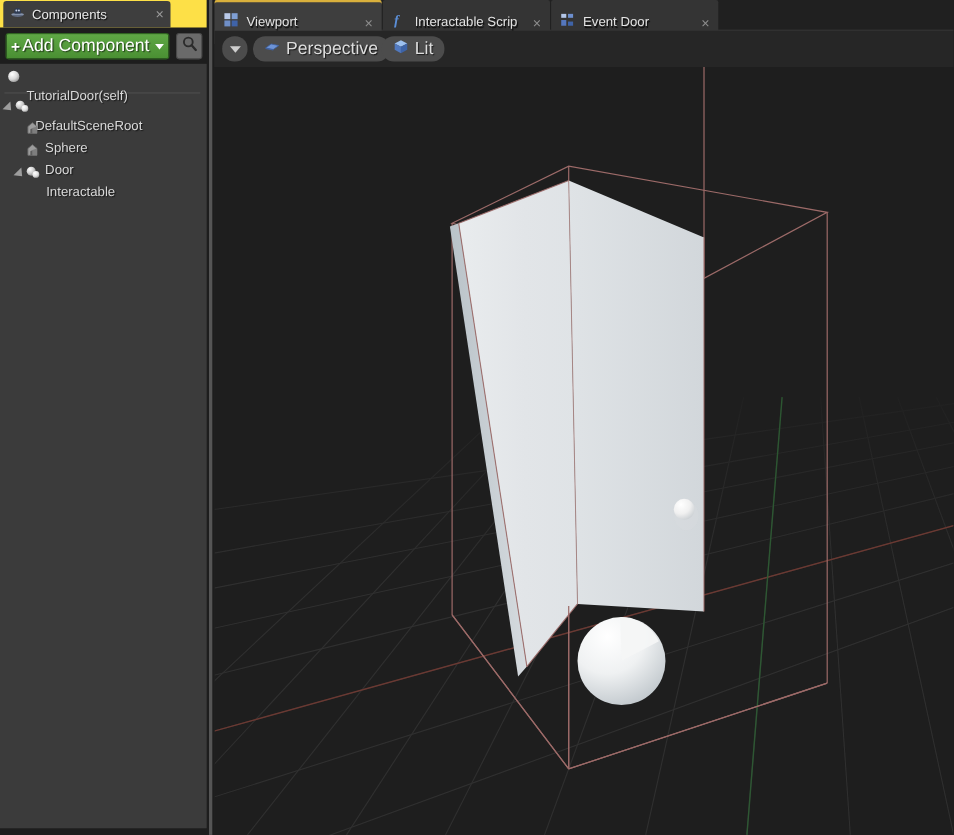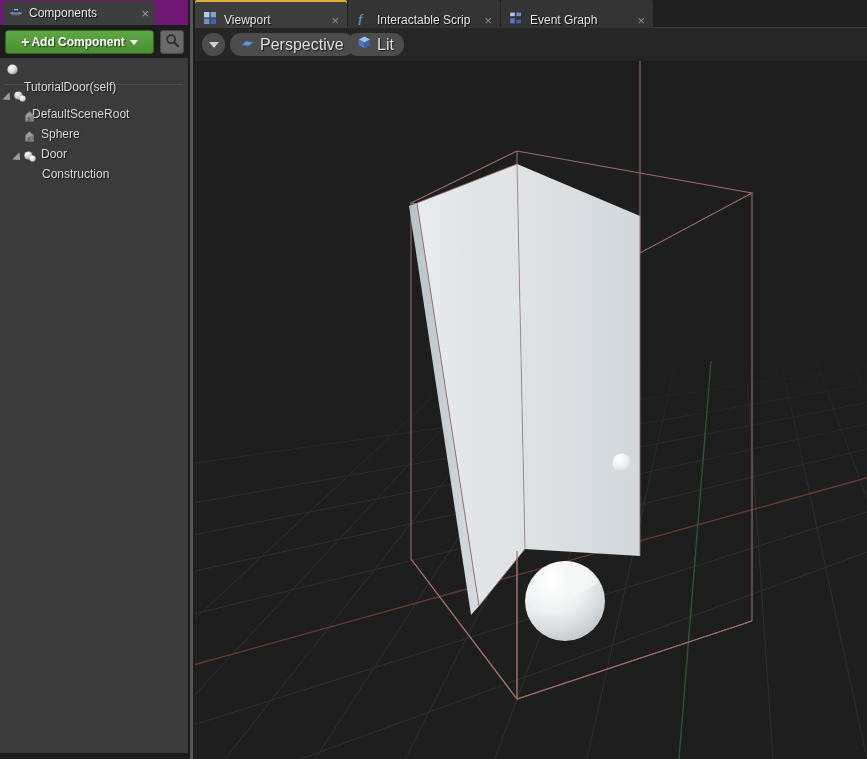--- a/index.html
+++ b/index.html
@@ -26,21 +26,21 @@
     position: absolute;
     left: 0; top: 0;
     width: 188px;
     height: 759px;
     background: #1d1d1d;
   }
   .panel-tabstrip {
     position: absolute;
     left: 0; top: 0;
     width: 188px; height: 25px;
-    background: #701a75;
+    background: #fde047;
   }
   .panel-tab {
     position: absolute;
     left: 3px; top: 1px;
     width: 152px; height: 24px;
     background: #3e3e3e;
     border-top-left-radius: 3px;
     border-top-right-radius: 3px;
     display: flex;
     align-items: center;
@@ -76,22 +76,22 @@
     width: 149px; height: 24px;
     background: linear-gradient(#5fa845, #4a8f33);
     border: 1px solid #2f6320;
     border-radius: 3px;
     display: flex;
     align-items: center;
     justify-content: center;
     box-sizing: border-box;
   }
   .add-comp-label {
-    font-size: 12px;
-    font-weight: bold;
+    font-size: 16px;
+    font-weight: normal;
     color: #ffffff;
     text-shadow: 1px 1px 1px rgba(0,0,0,.6);
     white-space: nowrap;
   }
   .plus-glyph {
     font-size: 14px;
     font-weight: bold;
     color: #fff;
     margin-right: 2px;
     text-shadow: 1px 1px 1px rgba(0,0,0,.6);
@@ -386,21 +386,21 @@
               <radialGradient id="gSc4" cx="35%" cy="30%" r="75%">
                 <stop offset="0%" stop-color="#ffffff"></stop>
                 <stop offset="60%" stop-color="#e2e2e2"></stop>
                 <stop offset="100%" stop-color="#a6a6a6"></stop>
               </radialGradient>
             </defs>
             <circle cx="5.4" cy="5.6" r="4.1" fill="url(#gSc3)"></circle>
             <circle cx="9.6" cy="8.6" r="3.1" fill="url(#gSc4)"></circle>
           </svg>
         </span>
-        <span class="lbl">Construction</span>
+        <span class="lbl">Interactable</span>
       </div>
 
 
     </div>
   </div>
 
   <div id="panel-splitter">
     <div class="grip"></div>
   </div>
 
@@ -433,21 +433,21 @@
 
       <div class="dock-tab" style="left:306px;width:152px;">
         <span class="ico">
           <svg width="14" height="14" viewBox="0 0 14 14">
             <rect x="1.2" y="1.6" width="4.6" height="3.6" fill="#b3c6e8"></rect>
             <rect x="7.4" y="1.6" width="4.6" height="3.6" fill="#6d8fce"></rect>
             <rect x="1.2" y="7.2" width="4.6" height="5.2" fill="#5577bd"></rect>
             <rect x="7.4" y="8.6" width="4.6" height="3.8" fill="#3f63a8"></rect>
           </svg>
         </span>
-        <span class="t-label">Event Graph</span>
+        <span class="t-label">Event Door</span>
         <span class="t-close" style="margin-left:auto;">×</span>
       </div>
 
     </div>
 
     <div class="vp-toolbar">
 
       <div id="vp-menu-button">
         <span class="caret"></span>
       </div>

